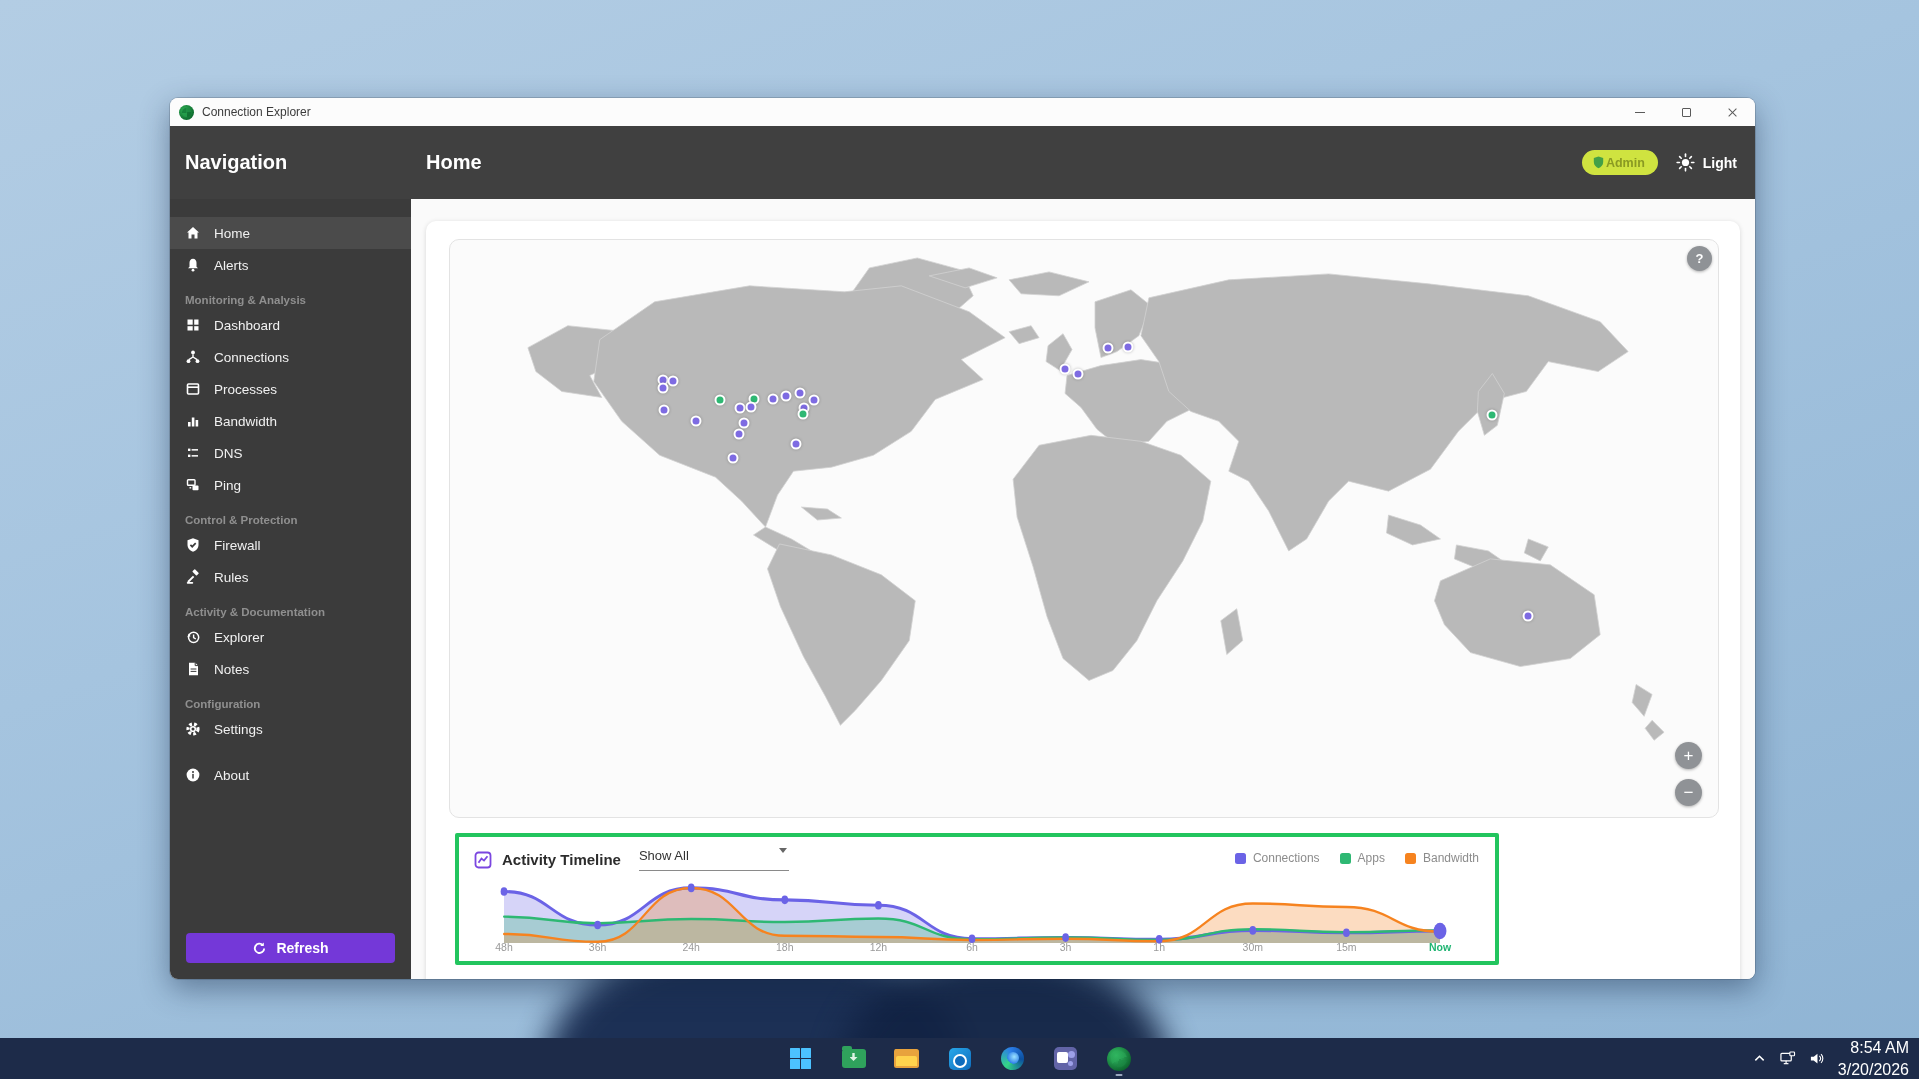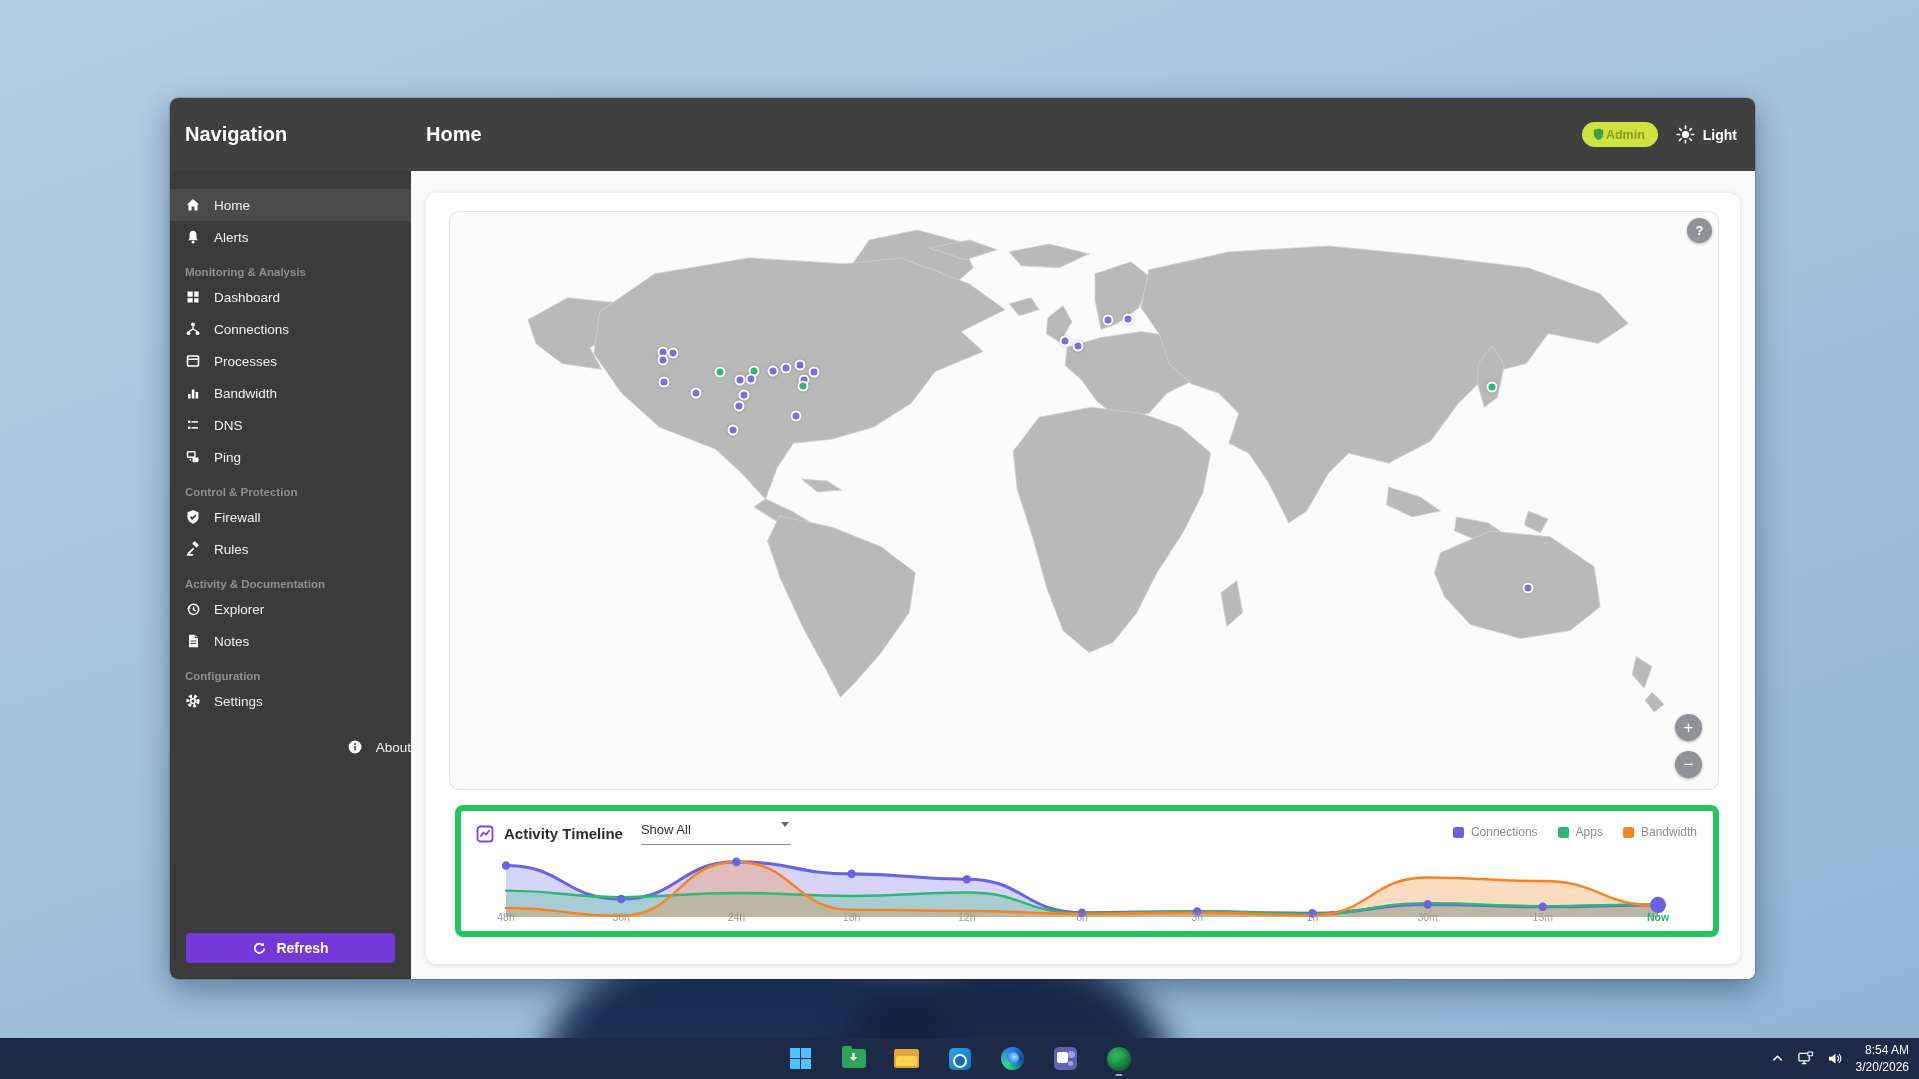--- a/index.html
+++ b/index.html
@@ -41,21 +41,21 @@
   .theme-toggle { display:flex; align-items:center; gap:8px; color:#fff; font-size:14px; font-weight:bold; }
 
   
   .body { display:flex; flex:1 1 auto; min-height:0; }
   .sidebar { width:241px; background:#3b3b3b; position:relative; padding-top:18px; flex:0 0 auto; }
   .nav-item { height:32px; display:flex; align-items:center; gap:13px; padding-left:15px;
     color:#f1f1f1; font-size:13.5px; cursor:default; }
   .nav-item.active { background:#4b4b4b; }
   .nav-item svg { flex:0 0 auto; }
   .nav-section { margin:13px 0 3px; padding-left:15px; font-size:11.5px; font-weight:bold; color:#8f8f8f; }
-  .nav-item.about-item { margin-top:14px;justify-content:flex-end; }
+  .nav-item.about-item { margin-top:14px; }
   .refresh-btn { position:absolute; left:16px; right:16px; bottom:16px; height:30px; background:#7438d8;
     border:none; border-radius:4px; color:#ffffff; font-size:14px; font-weight:bold;
     display:flex; align-items:center; justify-content:center; gap:9px; font-family:inherit; }
 
   .main { flex:1 1 auto; background:#fafafa; position:relative; }
   .main-card { position:absolute; left:15px; top:22px; width:1314px; height:771px; background:#fff;
     border-radius:10px; box-shadow:0 1px 5px rgba(0,0,0,.14); }
 
   
   .map-panel { position:absolute; left:23px; top:18px; width:1270px; height:579px; background:#fbfbfb;
@@ -65,22 +65,22 @@
     transform:translate(-50%,-50%); box-shadow:0 0 3px rgba(0,0,0,.25); }
   .help-btn { position:absolute; top:6px; right:6px; width:25px; height:25px; border-radius:50%;
     background:#8f9296; color:#fff; font-size:13px; font-weight:bold; border:none;
     display:flex; align-items:center; justify-content:center; box-shadow:0 1px 3px rgba(0,0,0,.3); }
   .map-zoom-btn { position:absolute; right:16px; width:27px; height:27px; border-radius:50%;
     background:#8f9296; color:#fff; font-size:17px; border:none;
     display:flex; align-items:center; justify-content:center; box-shadow:0 1px 3px rgba(0,0,0,.3); }
   .zoom-in { top:502px; } .zoom-out { top:539px; }
 
   
-  .timeline-panel { position:absolute; left:29px; top:612px; width:1264px; height:132px; background:#fff;
-    border:6px solid #22c55e; border-radius:8px; }
+  .timeline-panel { position:absolute; left:29px; top:612px; width:1044px; height:132px; background:#fff;
+    border:4px solid #22c55e; border-radius:2px; }
   .tl-header { position:absolute; left:15px; top:11px; display:flex; align-items:center; gap:10px; }
   .tl-title { font-size:15px; font-weight:bold; color:#2c2c2c; }
   .tl-select { margin-left:8px; width:150px; height:23px; border-bottom:1px solid #8a8a8a;
     display:flex; justify-content:space-between; font-size:13px; color:#333; }
   .tl-select .arrow { width:0; height:0; border-left:4.5px solid transparent; border-right:4.5px solid transparent;
     border-top:5px solid #666; margin-right:2px; }
   .tl-legend { position:absolute; right:16px; top:14px; display:flex; align-items:center; gap:20px; }
   .legend-item { display:flex; align-items:center; gap:7px; font-size:12px; color:#8c8c8c; }
   .legend-chip { width:11px; height:11px; border-radius:2.5px; }
   .tl-chart { position:absolute; left:45px; right:55px; top:42px; height:66px; }
@@ -90,21 +90,21 @@
   .xlab.now { color:#21b573; font-weight:bold; }
 
   
   .taskbar { position:absolute; left:0; bottom:0; width:1919px; height:41px; background:#1d2b49;
     display:flex; align-items:center; }
   .tb-center { position:absolute; left:50%; transform:translateX(-50%); display:flex; align-items:center; gap:13px; top:0; height:41px; }
   .tb-icon { width:40px; height:41px; display:flex; align-items:center; justify-content:center; position:relative; }
   .tb-active-bar { position:absolute; bottom:3px; left:50%; transform:translateX(-50%); width:7px; height:2.5px;
     border-radius:2px; background:#9aa7bd; }
   .tb-right { position:absolute; right:10px; top:0; height:41px; display:flex; align-items:center; gap:13px; }
-  .tb-clock { text-align:right; color:#fff; font-size:12px; line-height:1.35; }
+  .tb-clock { text-align:right; color:#fff; font-size:16px; line-height:1.35; }
 
   .start-grid { display:grid; grid-template-columns:10px 10px; grid-template-rows:10px 10px; gap:1.5px; }
   .start-grid div { background:#4cc2ff; border-radius:0.5px; }
   .folder-dl { width:24px; height:19px; background:#2fa25c; border-radius:3px; position:relative; }
   .folder-dl::before { content:""; position:absolute; top:-3px; left:0; width:10px; height:4px; background:#2fa25c; border-radius:2px 2px 0 0; }
   .folder-dl::after { content:""; position:absolute; left:8px; top:4px; width:8px; height:8px;
     background:linear-gradient(#dff3e5,#dff3e5); clip-path:polygon(35% 0,65% 0,65% 50%,100% 50%,50% 100%,0 50%,35% 50%); }
   .folder-x { width:25px; height:19px; background:#e8a33d; border-radius:2.5px; position:relative; overflow:hidden; }
   .folder-x::before { content:""; position:absolute; top:-3px; left:0; width:11px; height:4px; background:#e8a33d; border-radius:2px 2px 0 0; }
   .folder-x::after { content:""; position:absolute; left:2px; top:7px; right:2px; bottom:2px; background:#ffd34d; border-radius:2px 2px 0 0; }
@@ -126,20 +126,35 @@
 </style>
 </head>
 <body>
 
 <div class="desktop">
   <div class="bloom bloom1"></div>
   <div class="bloom bloom2"></div>
 
   <div class="app-window">
 
+    <div class="titlebar">
+      <div class="app-icon"></div>
+      <div class="titlebar-text">Connection Explorer</div>
+      <div class="win-controls">
+        <div class="win-btn">
+            <div class="glyph-min"></div>
+          </div>
+        <div class="win-btn">
+            <div class="glyph-max"></div>
+          </div>
+        <div class="win-btn">
+            <div class="glyph-close"></div>
+          </div>
+      </div>
+    </div>
 
     <div class="header">
       <div class="nav-title">Navigation</div>
       <div class="page-title">Home</div>
       <div class="header-right">
         <div class="admin-pill">
           <svg width="15" height="15" viewBox="0 0 16 16">
               <path d="M8 1.5 L13 3.3 V7.5 C13 10.8 10.8 13 8 14 C5.2 13 3 10.8 3 7.5 V3.3 Z" fill="#43a047"></path>
             </svg>
           <span>Admin</span>

